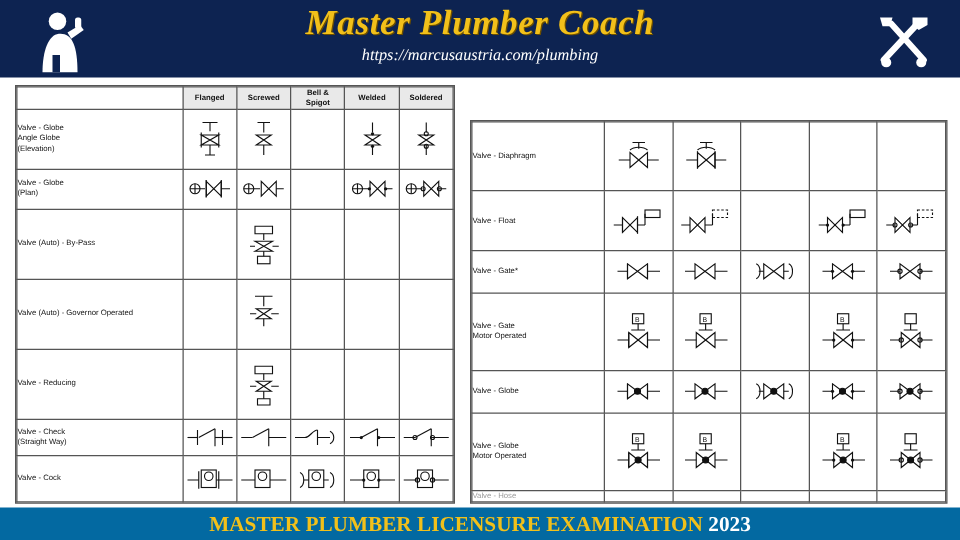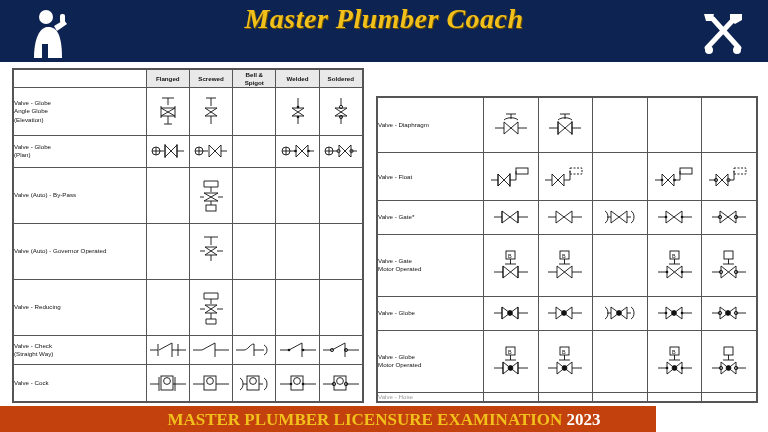--- a/index.html
+++ b/index.html
@@ -56,23 +56,23 @@
   .tools-icon {
     position: absolute;
     right: 22px; top: 10px;
     width: 46px; height: 44px;
   }
 
   
   .footer {
     position: absolute;
     left: 0; bottom: 0;
-    width: 656px;
+    width: 768px;
     height: 26px;
-    background: #c2410c;
+    background: #0369a1;
   }
   .footer-text {
     position: absolute;
     left: 0; top: 4px;
     width: 768px;
     text-align: center;
     font-family: "Liberation Serif", serif;
     font-weight: bold;
     font-size: 17px;
     color: #f2c01a;
@@ -141,20 +141,21 @@
     <svg viewBox="0 0 52 52" width="52" height="52" aria-hidden="true">
       <circle cx="22" cy="11" r="7" fill="#ffffff"></circle>
       <path d="M10 52 C10 34 15 22 23 21 C33 20 38 29 38 52 Z" fill="#ffffff"></path>
       <path d="M30 20 L40 14 L43 18 L33 25 Z" fill="#ffffff"></path>
       <rect x="36" y="8" width="5" height="9" rx="2" fill="#ffffff"></rect>
       <path d="M18 52 L18 38 L24 38 L24 52 Z" fill="#0d2351"></path>
     </svg>
   </div>
 
   <div class="header-title">Master Plumber Coach</div>
+  <div class="header-sub">https://marcusaustria.com/plumbing</div>
 
   <div class="tools-icon">
     <svg viewBox="0 0 46 44" width="46" height="44" aria-hidden="true">
       <g stroke="#ffffff" stroke-width="5" stroke-linecap="round">
         <line x1="7" y1="38" x2="34" y2="9"></line>
         <line x1="39" y1="38" x2="13" y2="9"></line>
       </g>
       <path d="M30 4 l12 0 l0 6 l-7 4 l-5 -4 z" fill="#ffffff"></path>
       <path d="M4 4 l10 0 l-2 7 l-6 0 z" fill="#ffffff"></path>
       <circle cx="37" cy="40" r="4" fill="#ffffff"></circle>

